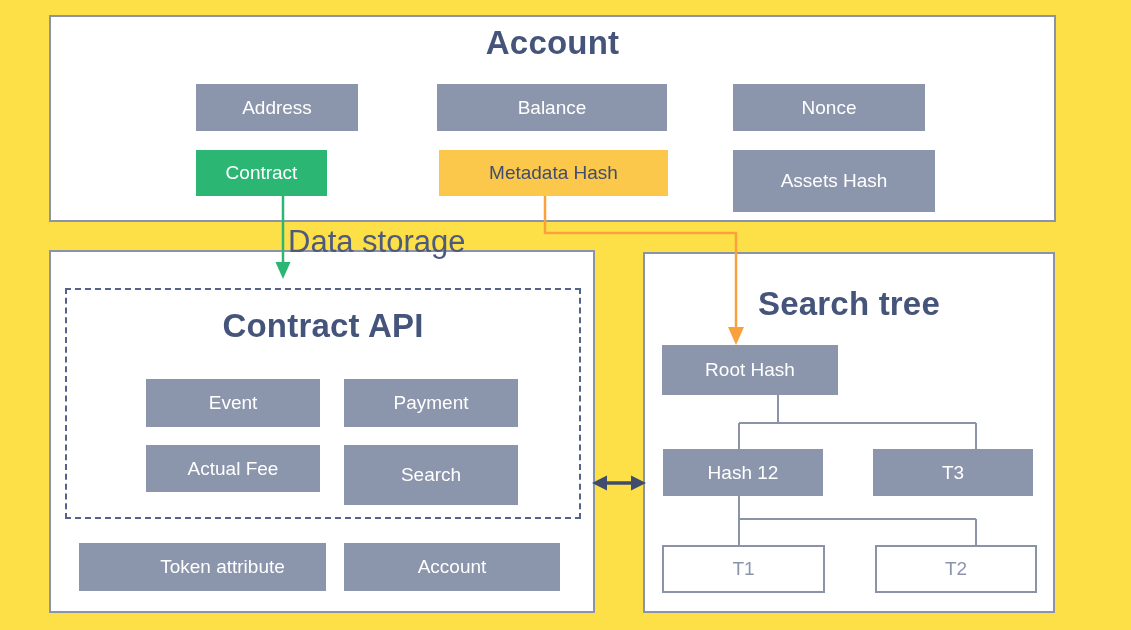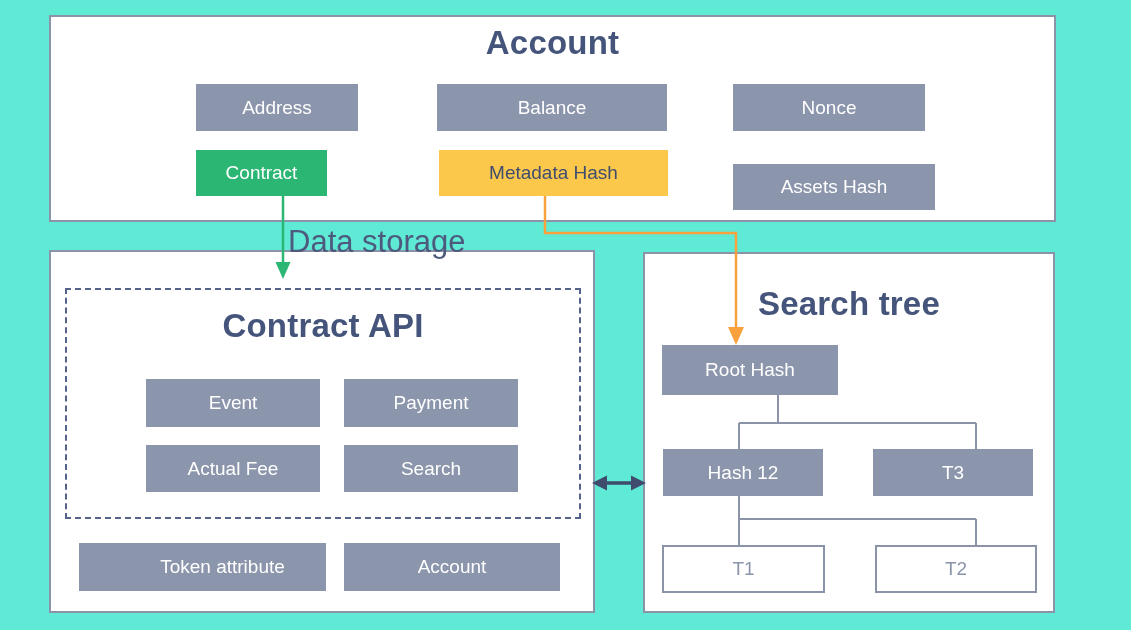--- a/index.html
+++ b/index.html
@@ -1,17 +1,17 @@
 <!DOCTYPE html>
 <html><head>
 <meta charset="utf-8">
 <style>
   html,body{margin:0;padding:0;background:#000;}
   .canvas{
-    position:relative;width:1131px;height:630px;background:#5eead4;overflow:hidden;
+    position:relative;width:1131px;height:630px;background:#fde047;overflow:hidden;
     font-family:"Liberation Sans", sans-serif;
   }
   .panel{
     position:absolute;background:#ffffff;border:2px solid #8a93a8;box-sizing:border-box;
   }
   .panel-title{
     position:absolute;text-align:center;color:#45547a;font-size:33px;font-weight:600;
     letter-spacing:0.2px;
   }
   .node{
@@ -67,31 +67,31 @@
   <div class="layer-boxes">
 
     <div class="panel-title" style="left:49px;top:24px;width:1007px;">Account</div>
 
     <div class="node" style="left:196px;top:84px;width:162px;height:47px;">Address</div>
     <div class="node" style="left:437px;top:84px;width:230px;height:47px;">Balance</div>
     <div class="node" style="left:733px;top:84px;width:192px;height:47px;">Nonce</div>
 
     <div class="node green" style="left:196px;top:150px;width:131px;height:46px;">Contract</div>
     <div class="node yellow" style="left:439px;top:150px;width:229px;height:46px;">Metadata Hash</div>
-    <div class="node" style="left:733px;top:164px;width:202px;height:46px;">Assets Hash</div>
+    <div class="node" style="left:733px;top:150px;width:202px;height:62px;">Assets Hash</div>
 
     <div class="gap-label" style="left:288px;top:224px;">Data storage</div>
 
     <div class="dashed-box" style="left:65px;top:288px;width:516px;height:231px;"></div>
     <div class="panel-title" style="left:65px;top:307px;width:516px;">Contract API</div>
 
     <div class="node" style="left:146px;top:379px;width:174px;height:48px;">Event</div>
     <div class="node" style="left:344px;top:379px;width:174px;height:48px;">Payment</div>
     <div class="node" style="left:146px;top:445px;width:174px;height:47px;">Actual Fee</div>
-    <div class="node" style="left:344px;top:445px;width:174px;height:47px;">Search</div>
+    <div class="node" style="left:344px;top:445px;width:174px;height:60px;">Search</div>
 
     <div class="node" style="left:79px;top:543px;width:247px;height:48px;padding-left:40px;">Token attribute</div>
     <div class="node" style="left:344px;top:543px;width:216px;height:48px;">Account</div>
 
     <div class="panel-title" style="left:643px;top:285px;width:412px;">Search tree</div>
 
     <div class="node" style="left:662px;top:345px;width:176px;height:50px;">Root Hash</div>
 
     <div class="node" style="left:663px;top:449px;width:160px;height:47px;">Hash 12</div>
     <div class="node" style="left:873px;top:449px;width:160px;height:47px;">T3</div>

